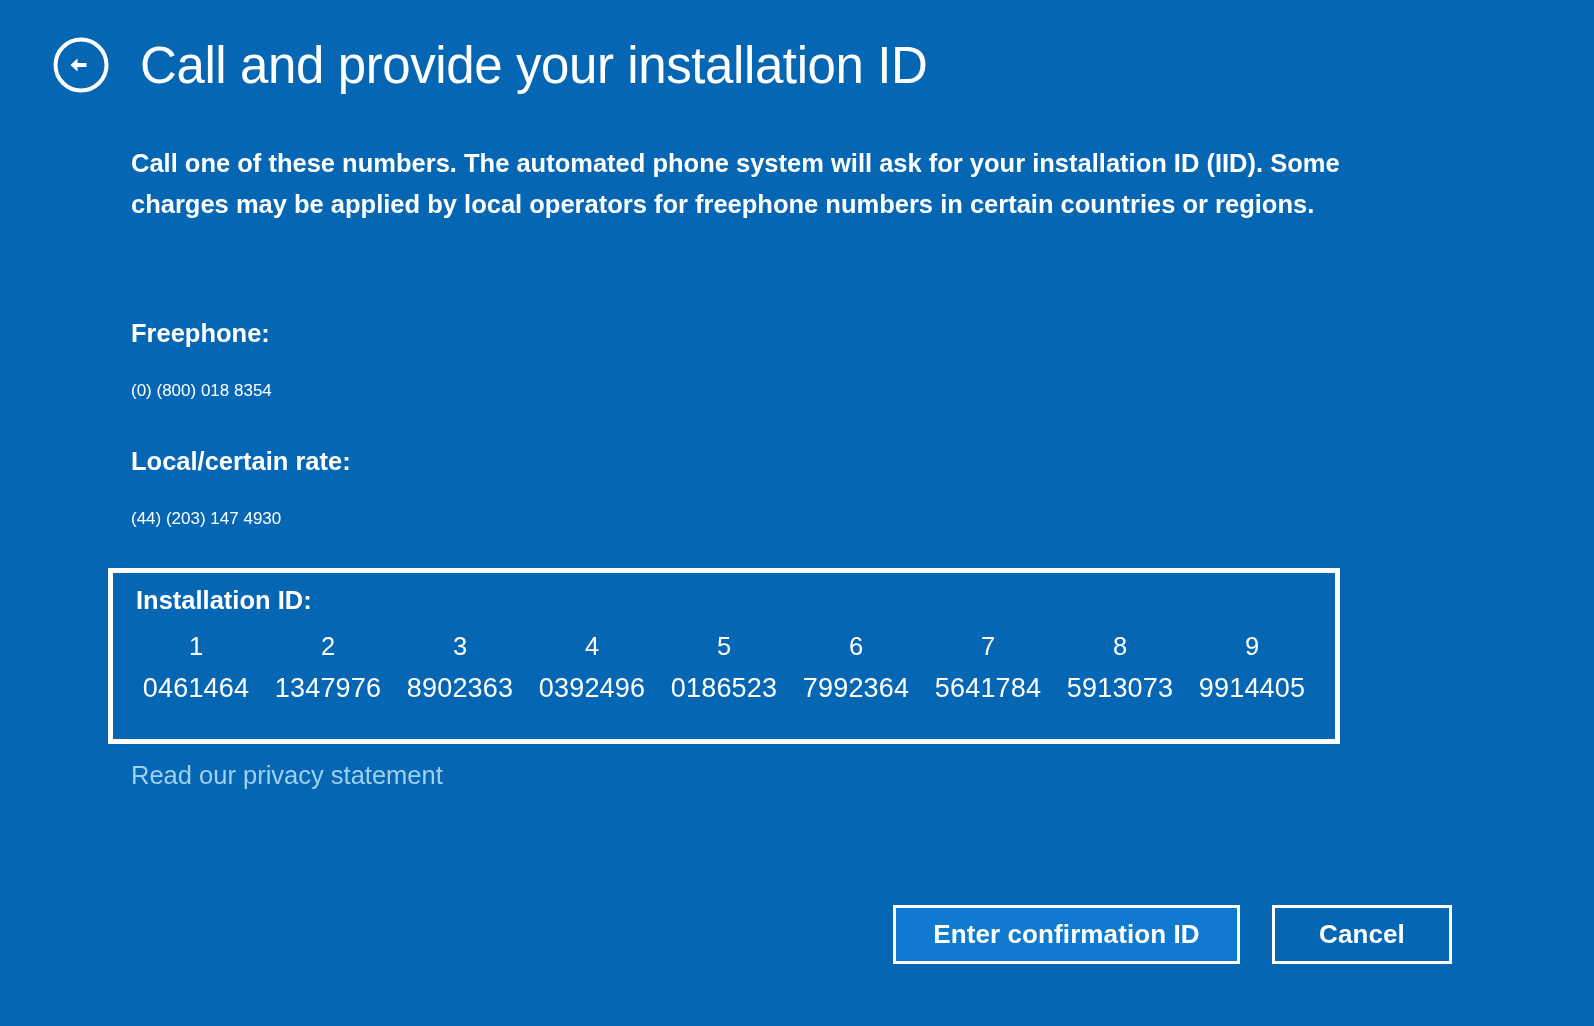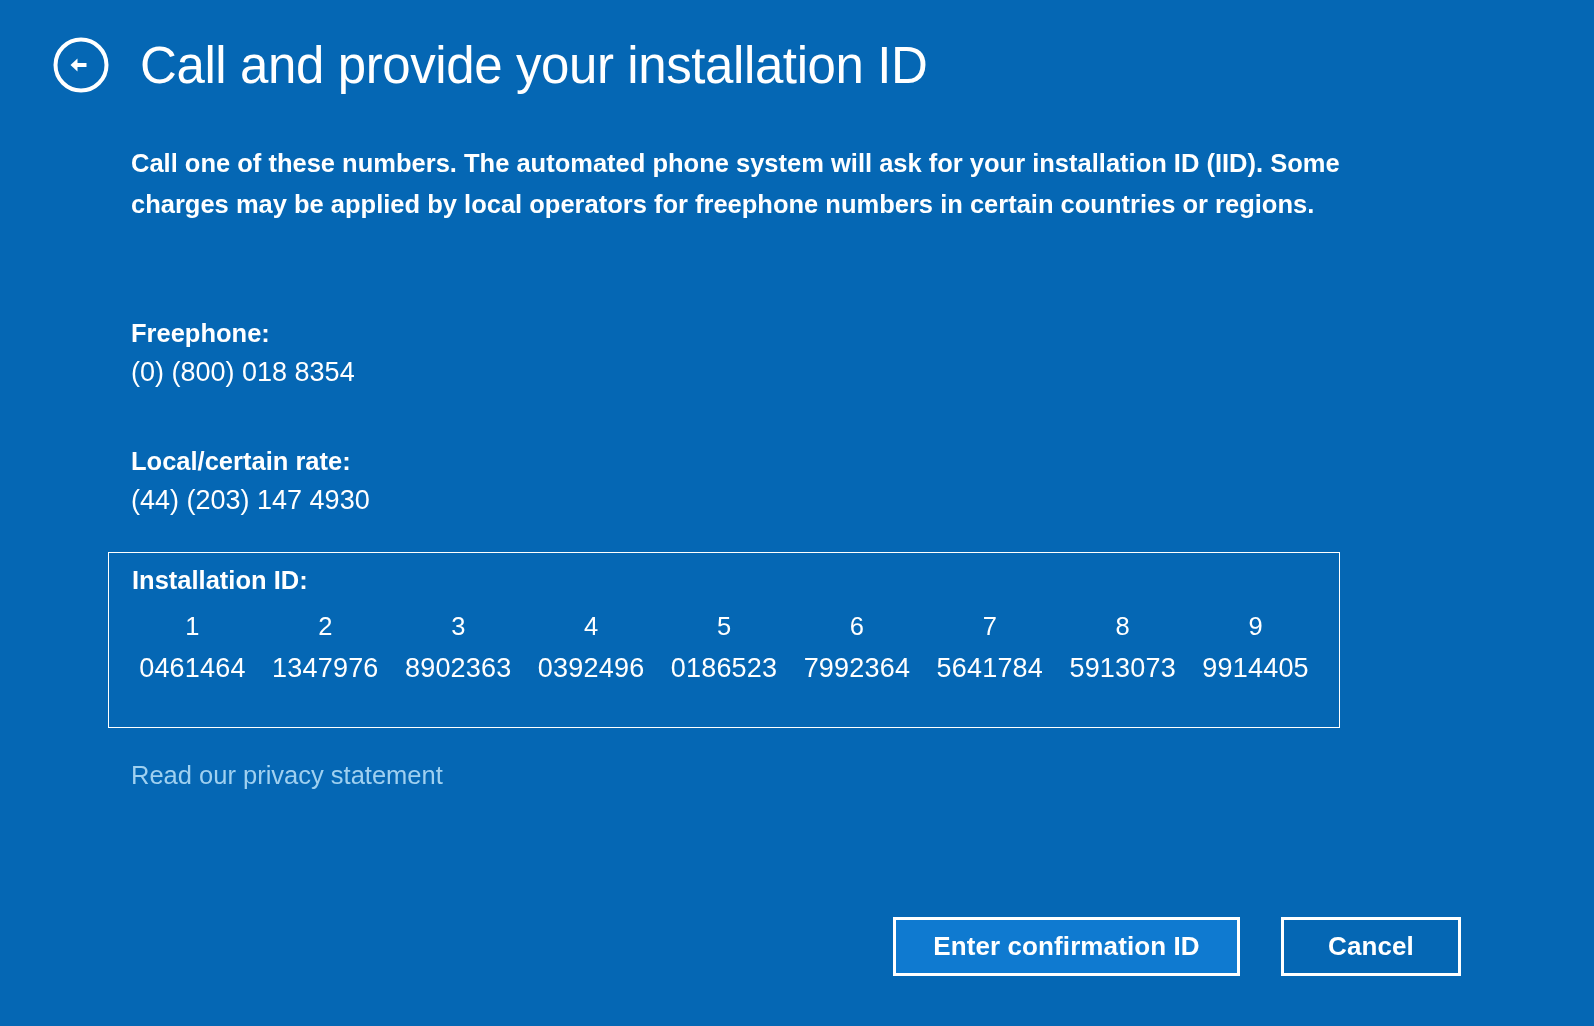--- a/index.html
+++ b/index.html
@@ -62,34 +62,34 @@
     left: 131px;
   }
   .phone-block.freephone { top: 314px; }
   .phone-block.localrate { top: 442px; }
   .phone-label {
     font-size: 25.5px;
     font-weight: 700;
     line-height: 38px;
   }
   .phone-number {
-    font-size: 27px;
+    font-size: 17px;
     font-weight: 400;
     line-height: 38px;
-    margin-top: 1px;
+    margin-top: 20px;
   }
 
   
   .iid-box {
     position: absolute;
     left: 108px;
-    top: 552px;
+    top: 568px;
     width: 1232px;
     height: 176px;
-    border: 1px solid #ffffff;
+    border: 5px solid #ffffff;
     box-sizing: border-box;
   }
   .iid-label {
     position: absolute;
     left: 23px;
     top: 8px;
     font-size: 25.5px;
     font-weight: 700;
     line-height: 38px;
   }
@@ -131,22 +131,21 @@
     cursor: pointer;
   }
 
   
   .button-row {
     position: absolute;
     left: 893px;
     top: 905px;
     display: flex;
     align-items: flex-start;
-    gap: 41px;
-    margin-top: 12px;
+    gap: 32px;
   }
   .btn {
     box-sizing: border-box;
     height: 59px;
     border: 3px solid #ffffff;
     background: transparent;
     color: #ffffff;
     font-family: "Liberation Sans", sans-serif;
     font-size: 26px;
     font-weight: 700;

